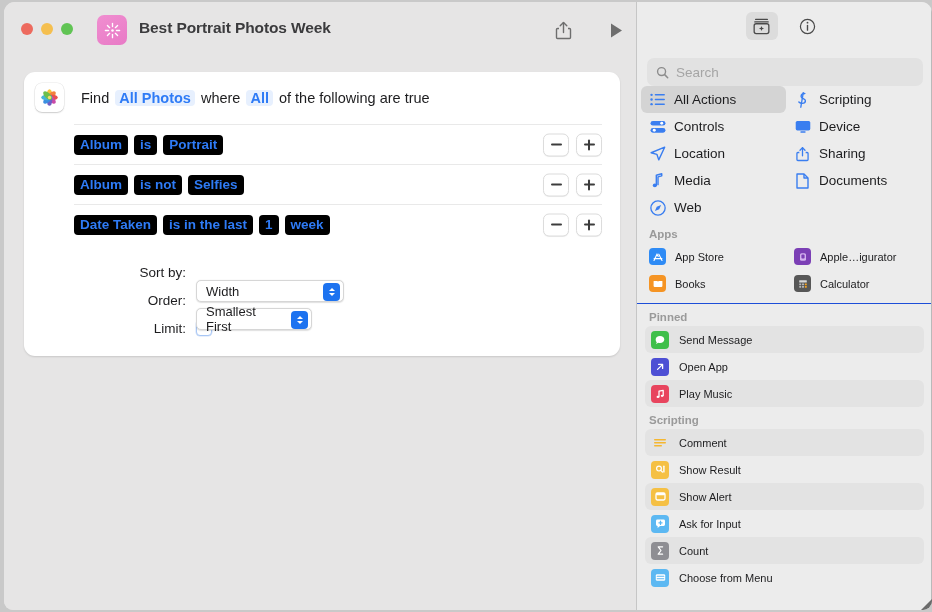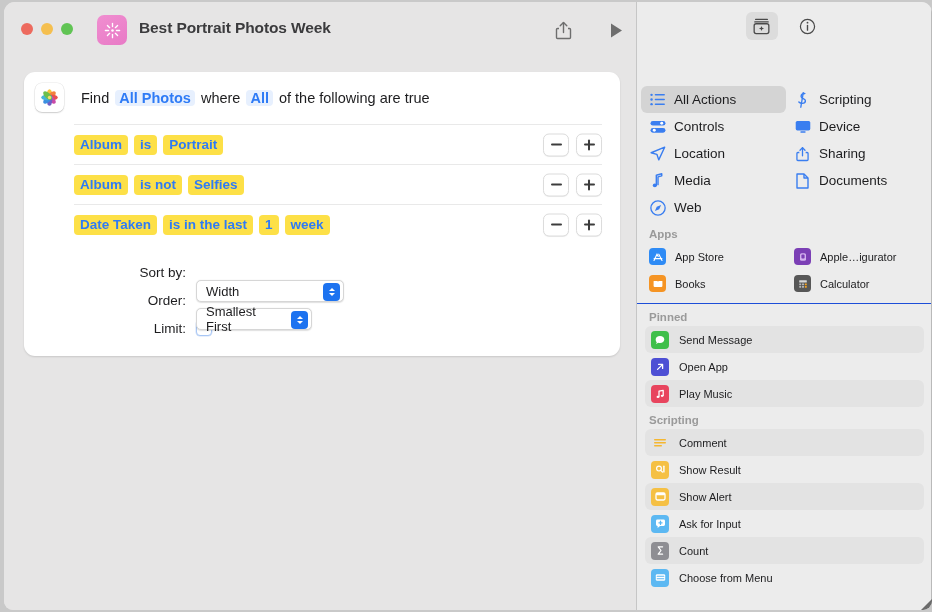--- a/index.html
+++ b/index.html
@@ -108,21 +108,21 @@
   .filter-row {
     position: relative;
     height: 40px;
     margin: 0 18px 0 50px;
     border-top: 1px solid #e9e9e9;
     display: flex; align-items: center;
   }
   .filter-tokens { display: flex; align-items: center; gap: 6px; }
   .ftok {
     color: #2e7bf6;
-    background: #fde047;
+    background: #000000;
     border-radius: 4px;
     padding: 2px 6px 3px 6px;
     font-size: 13.5px;
     font-weight: bold;
     white-space: nowrap;
   }
   .row-btns {
     position: absolute; right: 0; top: 50%;
     transform: translateY(-50%);
     display: flex; gap: 7px;
@@ -457,20 +457,27 @@
       </div>
       <div class="lib-tb-btn">
         <svg width="19" height="19" viewBox="0 0 22 22">
           <circle cx="11" cy="11" r="8.2" fill="none" stroke="#4a4a4a" stroke-width="1.4"></circle>
           <circle cx="11" cy="6.6" r="1.05" fill="#4a4a4a"></circle>
           <rect x="10.2" y="9" width="1.6" height="7" rx="0.8" fill="#4a4a4a"></rect>
         </svg>
       </div>
     </div>
 
+    <div id="search-field">
+      <svg width="13" height="13" viewBox="0 0 14 14">
+        <circle cx="6" cy="6" r="4.3" fill="none" stroke="#8c8c8c" stroke-width="1.5"></circle>
+        <line x1="9.3" y1="9.3" x2="12.6" y2="12.6" stroke="#8c8c8c" stroke-width="1.6" stroke-linecap="round"></line>
+      </svg>
+      <span id="search-input-text">Search</span>
+    </div>
 
     <div id="lib-scroll">
       <div class="cat-grid">
 
         <div class="cat-item sel">
           <span class="cat-ico">
             <svg width="15" height="13" viewBox="0 0 16 14">
               <circle cx="1.6" cy="2" r="1.3" fill="#3a7ef0"></circle>
                 <rect x="5" y="1.2" width="11" height="1.6" rx="0.8" fill="#3a7ef0"></rect>
               <circle cx="1.6" cy="7" r="1.3" fill="#3a7ef0"></circle>

